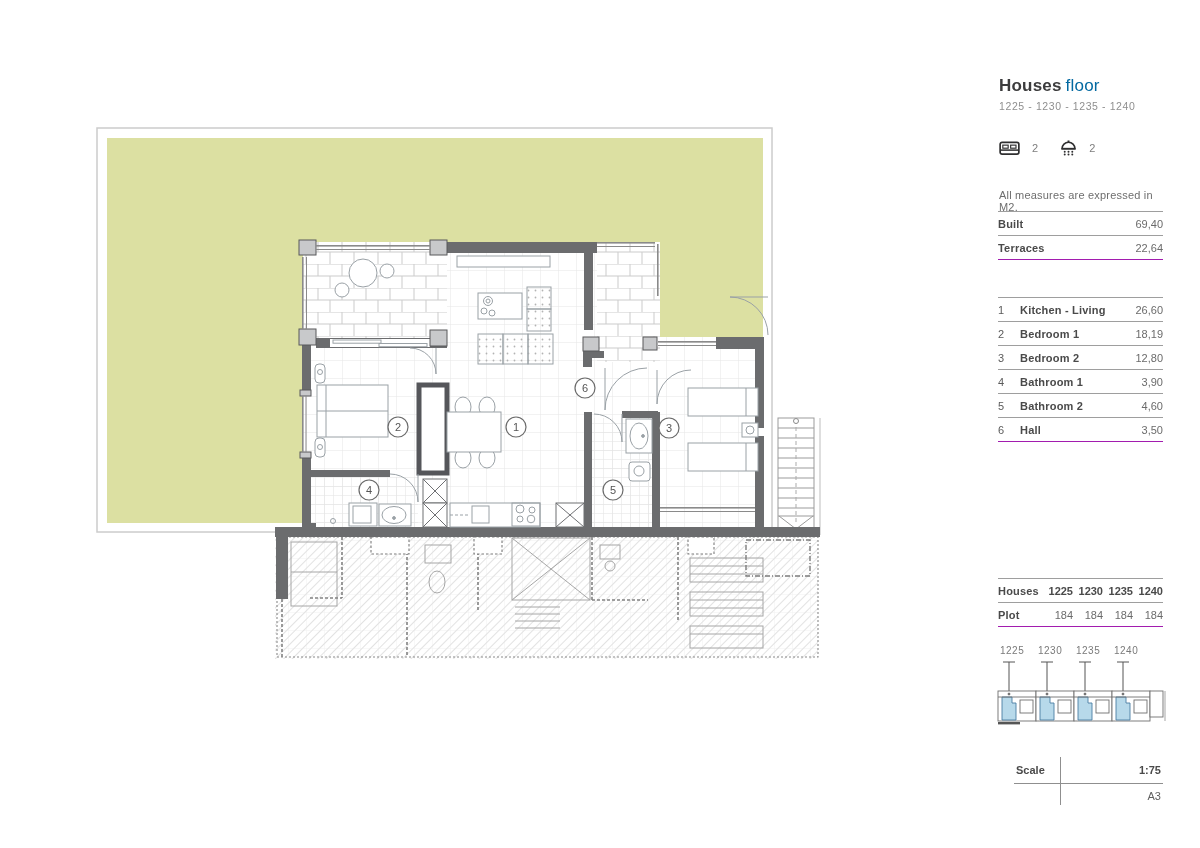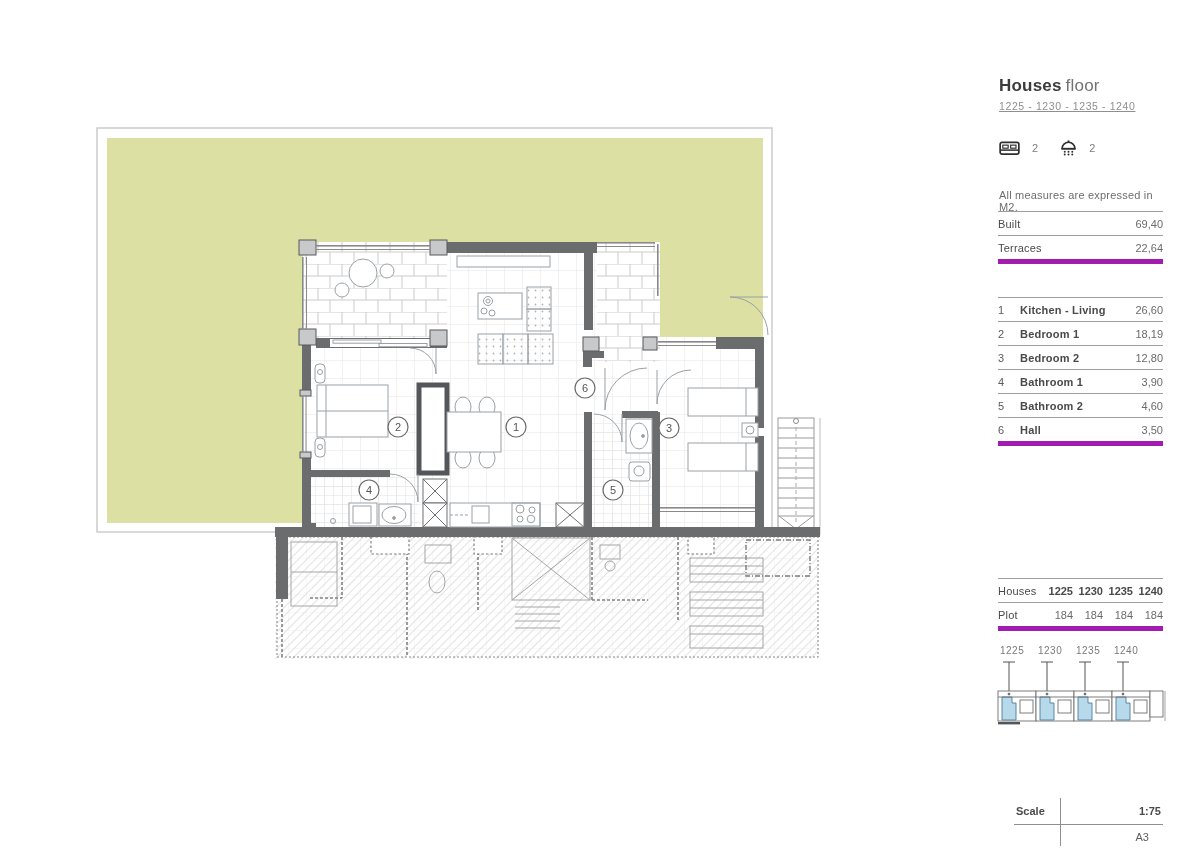--- a/index.html
+++ b/index.html
@@ -3,46 +3,46 @@
 <meta charset="utf-8">
 <style>
   html,body{margin:0;padding:0;background:#ffffff;}
   .page{position:relative;width:1200px;height:848px;background:#fff;overflow:hidden;
         font-family:"Liberation Sans","DejaVu Sans",sans-serif;color:#4a4a4a;}
   .plan-svg{position:absolute;left:0;top:0;}
   
   .panel{position:absolute;left:998px;top:0;width:165px;height:848px;}
   .title{position:absolute;left:1px;top:76px;font-size:17px;letter-spacing:.2px;}
   .title .t-main{font-weight:700;color:#3c3c3d;}
-  .title .t-sub{font-weight:400;color:#737373;margin-left:4px;}
-  .subtitle{position:absolute;left:1px;top:100px;font-size:10.5px;color:#8f8f8f;letter-spacing:.6px;text-decoration:underline;}
+  .title .t-sub{font-weight:400;color:#0369a1;margin-left:4px;}
+  .subtitle{position:absolute;left:1px;top:100px;font-size:10.5px;color:#8f8f8f;letter-spacing:.6px;}
   .amenities{position:absolute;left:1px;top:138px;display:flex;align-items:center;height:20px;}
   .amenities .cnt{font-size:11px;color:#7e7e7e;margin:0 0 0 12px;}
   .amenities .ic2{margin-left:22px;}
   .note{position:absolute;left:1px;top:189px;font-size:11px;color:#6e6e6e;letter-spacing:.2px;}
   .tbl{position:absolute;left:0;width:165px;}
   .row{display:flex;align-items:center;height:23px;border-top:1px solid #9e9e9e;font-size:11px;}
-  .tbl .last{border-bottom:5px solid #a21caf;justify-content:center;}
-  .row .lbl{font-weight:400;color:#4a4a4a;letter-spacing:.2px;}
+  .tbl .last{border-bottom:1px solid #a21caf;justify-content:center;}
+  .row .lbl{font-weight:700;color:#4a4a4a;letter-spacing:.2px;}
   .row .val{margin-left:auto;color:#6b6b6b;}
   .stats{top:211px;}
   .rooms{top:297px;}
   .rooms .num{width:22px;color:#5a5a5a;}
   .rooms .lbl{font-weight:700;}
   .houses{top:578px;}
   .houses .lbl{width:45px;}
   .houses .cell{width:30px;text-align:right;color:#6b6b6b;}
   .houses .head .cell{color:#4a4a4a;font-weight:700;}
   .site-svg{position:absolute;left:-2px;top:642px;}
-  .scalebox{position:absolute;left:0;top:757px;width:165px;height:50px;font-size:11px;margin-top:41px;}
+  .scalebox{position:absolute;left:0;top:757px;width:165px;height:50px;font-size:11px;}
   .scalebox .vline{position:absolute;left:62px;top:0;height:48px;border-left:1px solid #8f8f8f;}
   .scalebox .hline{position:absolute;left:16px;right:0;top:26px;border-top:1px solid #8f8f8f;}
   .scalebox .s-lbl{position:absolute;left:18px;top:7px;font-weight:700;color:#4a4a4a;}
   .scalebox .s-val{position:absolute;right:2px;top:7px;font-weight:700;color:#4a4a4a;}
-  .scalebox .s-paper{position:absolute;right:14px;top:33px;color:#5f5f5f;}
+  .scalebox .s-paper{position:absolute;right:2px;top:33px;color:#5f5f5f;}
 </style>
 </head>
 <body>
 
 <div class="page">
 
   <svg class="plan-svg" width="970" height="848" viewBox="0 0 970 848">
     <defs>
       <pattern id="grid18" width="18" height="18" patternUnits="userSpaceOnUse">
         <path d="M18 0H0V18" fill="none" stroke="#e5e5e5" stroke-width="1"></path>

